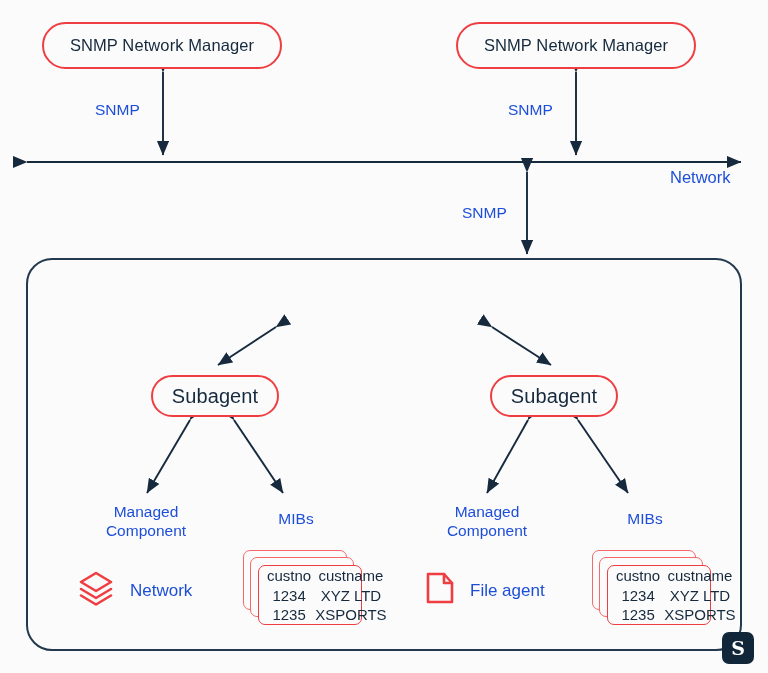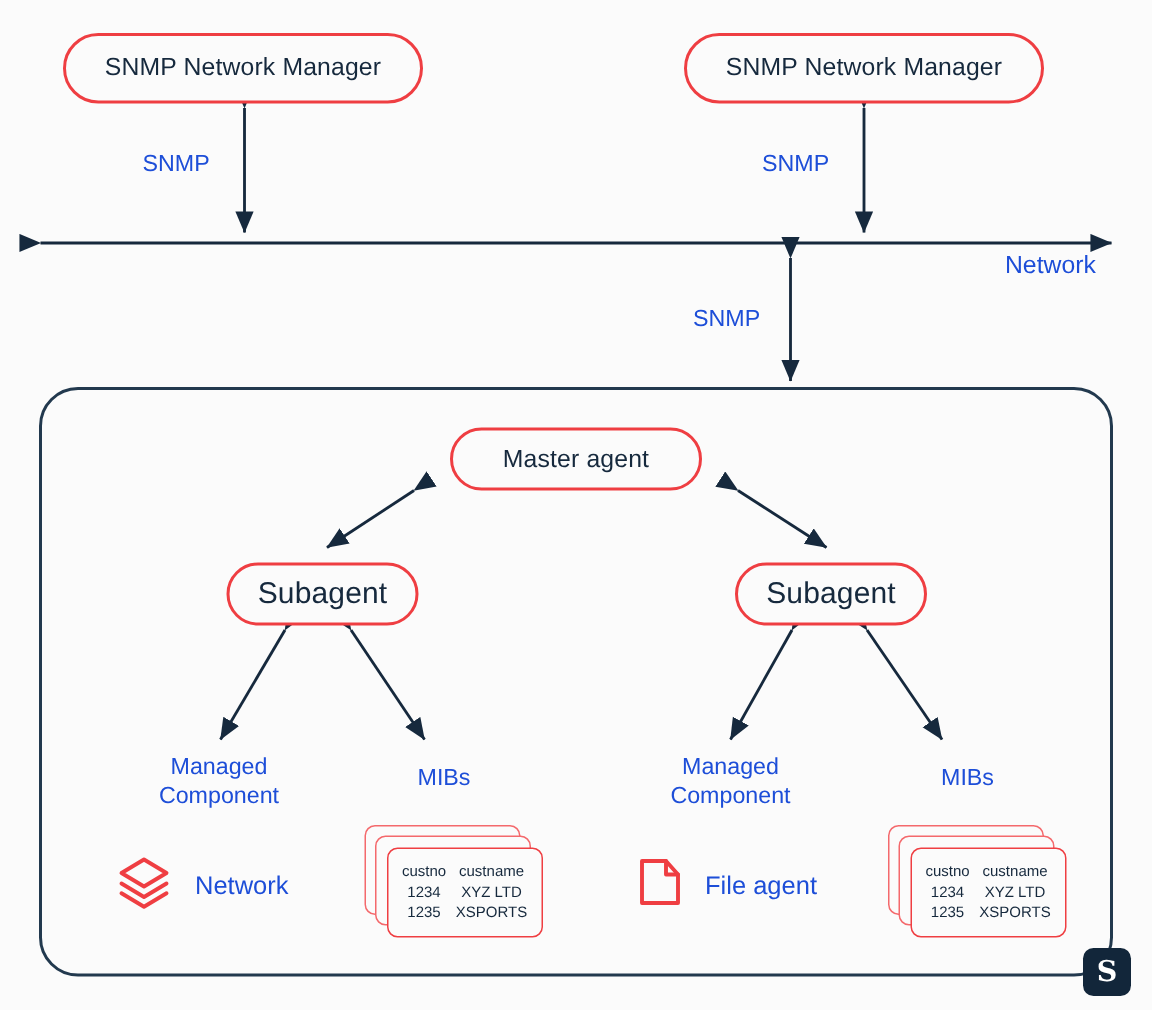--- a/index.html
+++ b/index.html
@@ -90,21 +90,21 @@
   .mibstack .c3 {
     left: 15px; top: 15px; width: 104px; height: 60px;
     border-color: #ef3e42;
     display: flex; flex-direction: column;
     justify-content: center;
     padding: 3px 6px 4px;
   }
   .mibstack table {
     border-collapse: collapse;
     width: 100%;
-    font-size: 10px;
+    font-size: 15px;
     color: #16293d;
   }
   .mibstack th {
     font-weight: normal;
     padding: 1px 2px 2px;
     text-align: center;
   }
   .mibstack td {
     padding: 1px 2px;
     text-align: center;
@@ -183,23 +183,20 @@
 
   <div class="lbl proto" style="left:508px; top:101px;">SNMP</div>
 
   <div class="lbl proto" style="left:462px; top:204px;">SNMP</div>
 
   <div class="lbl network" style="left:670px; top:127px;">Network</div>
 
 
   <div id="workstation"></div>
 
-  <div class="pill" style="left:300px; top:285px; width:168px; height:42px;">
-    <span>Master agent</span>
-  </div>
 
   <div class="pill small" style="left:151px; top:375px; width:128px; height:42px;">
     <span>Subagent</span>
   </div>
 
   <div class="pill small" style="left:490px; top:375px; width:128px; height:42px;">
     <span>Subagent</span>
   </div>
 
   <div class="lbl leaf" style="left:80px; top:503px; width:132px;">Managed

